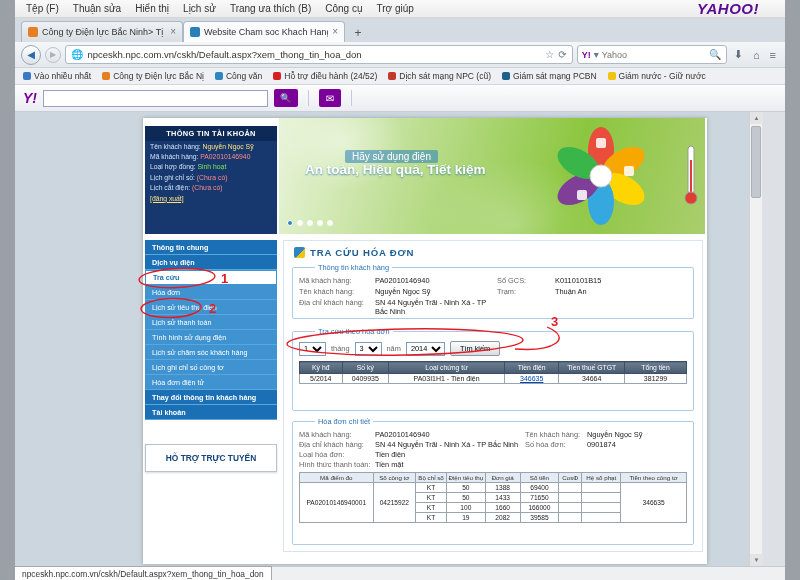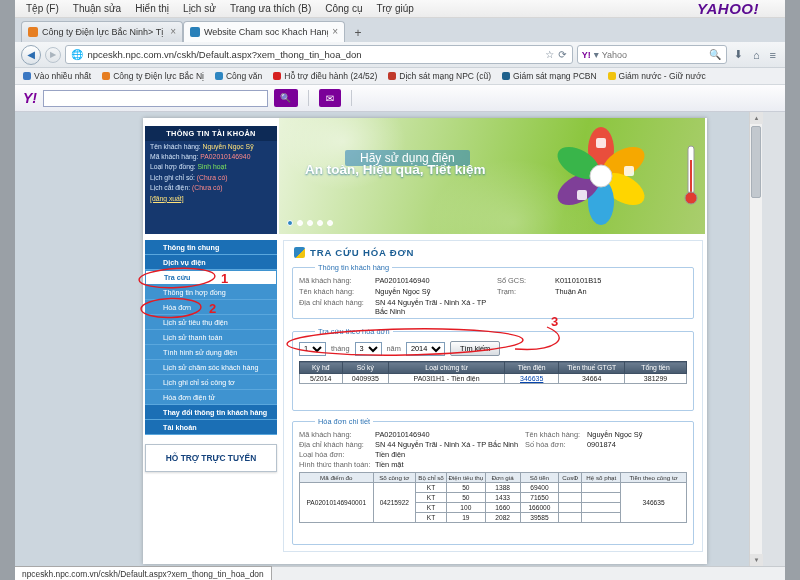--- a/index.html
+++ b/index.html
@@ -65,30 +65,30 @@
   .account .hd{height:15px;background:#0d2a56;display:flex;align-items:center;justify-content:center;font-weight:bold;font-size:7.4px;letter-spacing:.3px}
   .account .row{padding:1px 5px 0}
   .acc-lbl{color:#cfe0f5}
   .v-y{color:#ffe27a}.v-r{color:#ff8a8a}.v-g{color:#7ee35c}
   .logout{color:#ffe27a;text-decoration:underline;padding:2px 5px;display:inline-block}
 
   .banner{position:absolute;left:136px;top:0;width:426px;height:116px;overflow:hidden;background:
     radial-gradient(90px 70px at 15% 20%, rgba(255,255,255,.45), transparent 70%),
     radial-gradient(120px 90px at 55% 90%, rgba(255,255,255,.25), transparent 70%),
     linear-gradient(105deg,#e9f4da 0%,#bfdf95 30%,#8cc63f 68%,#aace6e 100%)}
-  .banner .t1{position:absolute;left:66px;top:32px;color:#fff;font-size:12px;background:rgba(41,128,185,.55);padding:1px 15px;border-radius:2px}
+  .banner .t1{position:absolute;left:66px;top:32px;color:#fff;font-size:10px;background:rgba(41,128,185,.55);padding:1px 7px;border-radius:2px}
   .banner .t2{position:absolute;left:26px;top:44px;color:#fff;font-size:13.5px;font-weight:bold;text-shadow:0 1px 2px rgba(0,90,160,.65)}
   .dots{position:absolute;left:8px;bottom:8px;display:flex;gap:4px}
   .dot{width:6px;height:6px;border-radius:50%;background:rgba(255,255,255,.9);border:1px solid #fff}
   .dot.on{background:#2e86c1}
   .pinwheel{position:absolute;right:52px;top:6px}
   .thermo{position:absolute;right:6px;top:26px}
 
   .sidebar{position:absolute;left:2px;top:122px;width:132px;font-size:7.2px}
-  .sb{height:15px;display:flex;align-items:center;padding-left:18px;color:#fff;border-bottom:1px solid #5aa7dd;white-space:nowrap;overflow:hidden}
+  .sb{height:15px;display:flex;align-items:center;padding-left:7px;color:#fff;border-bottom:1px solid #5aa7dd;white-space:nowrap;overflow:hidden}
   .sb.hdr{background:#1b6fb5;font-weight:bold}
   .sb.itm{background:#3f93d0}
   .sb.sel{background:#fff;color:#1b6fb5;font-weight:bold;border:1px solid #3f93d0}
   .support{position:absolute;left:2px;top:326px;width:132px;height:28px;background:#fff;border:1px solid #b6c2cd;box-shadow:0 1px 2px rgba(0,0,0,.15);display:flex;align-items:center;justify-content:center;color:#14427c;font-weight:bold;font-size:8.4px}
 
   .content{position:absolute;left:140px;top:122px;width:420px;height:312px;border:1px solid #d7e4f0;background:#fff;font-size:7.4px;color:#222}
   .ct-title{position:absolute;top:6px;left:10px;display:flex;gap:5px;align-items:flex-start;color:#1b5e94;font-weight:bold;font-size:9.6px;letter-spacing:.8px}
   .ct-ico{width:11px;height:11px;border-radius:2px;background:linear-gradient(135deg,#2e86c1 55%,#f1c40f 55%);flex:none}
 
   .fs{position:absolute;left:8px;right:8px;border:1px solid #aecce8;border-radius:2px;padding:4px 6px 3px}
@@ -260,21 +260,20 @@
           <span class="dot"></span>
           <span class="dot"></span>
           <span class="dot"></span>
         </div>
       </div>
 
       <div class="sidebar">
         <div class="sb hdr">Thông tin chung</div>
         <div class="sb hdr">Dịch vụ điện</div>
         <div class="sb sel">Tra cứu</div>
-        <div class="sb itm">Thông tin hợp đồng</div>
         <div class="sb itm">Hóa đơn</div>
         <div class="sb itm">Lịch sử tiêu thụ điện</div>
         <div class="sb itm">Lịch sử thanh toán</div>
         <div class="sb itm">Tình hình sử dụng điện</div>
         <div class="sb itm">Lịch sử chăm sóc khách hàng</div>
         <div class="sb itm">Lịch ghi chỉ số công tơ</div>
         <div class="sb itm">Hóa đơn điện tử</div>
         <div class="sb hdr">Thay đổi thông tin khách hàng</div>
         <div class="sb hdr">Tài khoản</div>
       </div>

